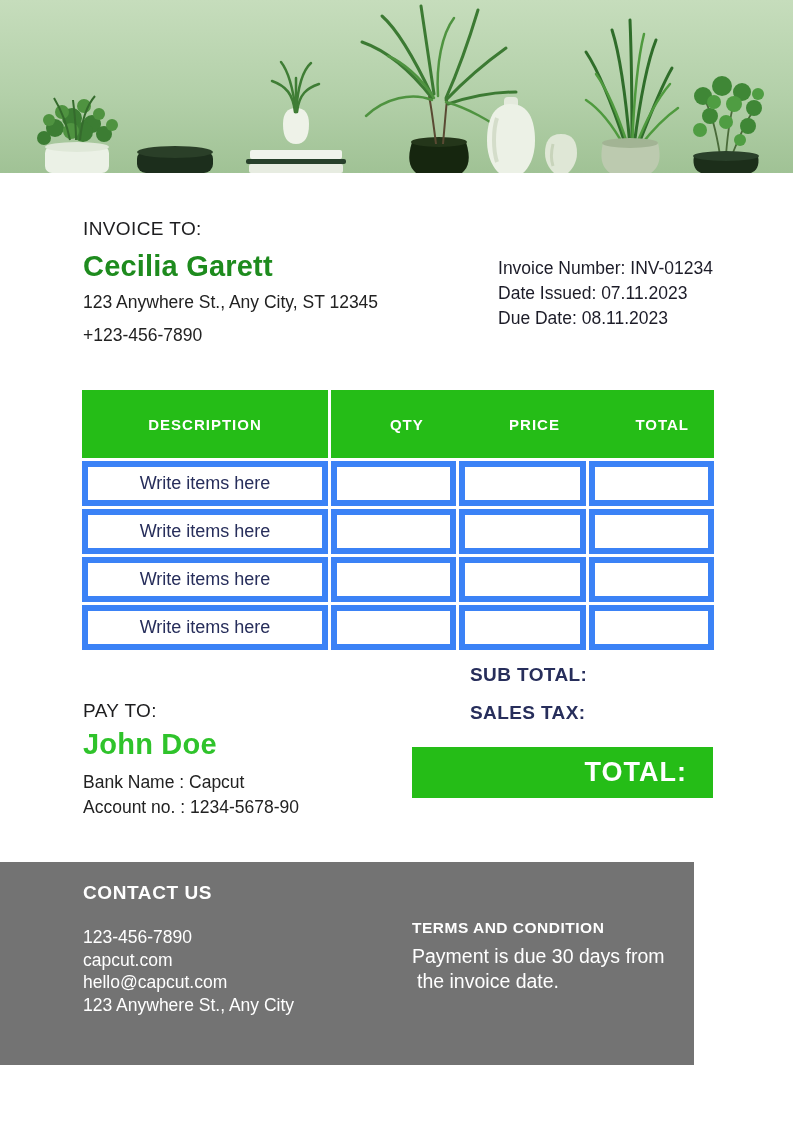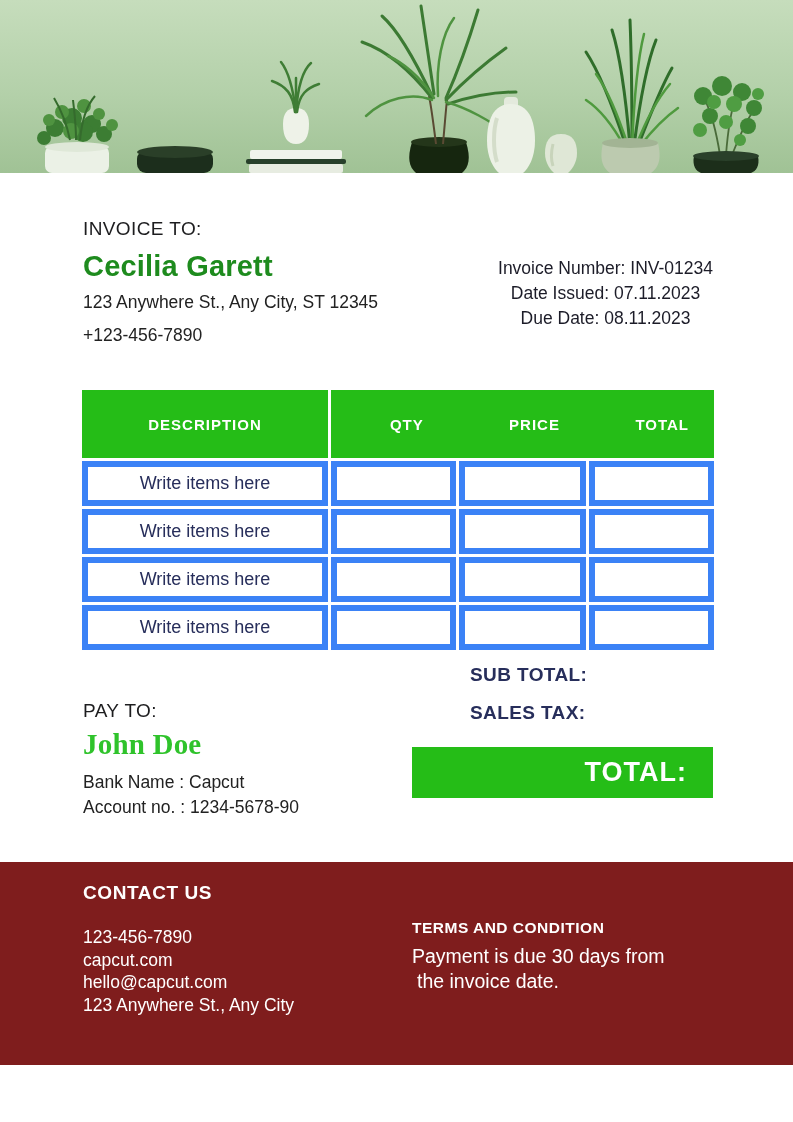--- a/index.html
+++ b/index.html
@@ -14,21 +14,21 @@
   .banner svg { display:block; width:793px; height:173px; }
 
   
   .invoice-to { position:absolute; left:83px; top:218px; }
   .invoice-to .label { font-size:19px; letter-spacing:.4px; color:#1d1d1f; }
   .invoice-to .name  { margin-top:10px; font-size:29px; font-weight:bold; color:#1e8b1e; letter-spacing:.2px; }
   .invoice-to .addr  { margin-top:9px; font-size:17.5px; color:#222; }
   .invoice-to .phone { margin-top:12px; font-size:17.5px; color:#222; }
 
   
-  .invoice-meta { position:absolute; right:80px; top:256px; text-align:center;
+  .invoice-meta { position:absolute; right:80px; top:256px; text-align:left;
     font-size:17.5px; line-height:25px; color:#1c1c28; }
 
   
   .items {
     position:absolute; left:82px; top:390px; width:532px;
     display:grid;
     grid-template-columns:246px 125px 127px 125px;
     grid-template-rows:68px repeat(4, 45px);
     column-gap:3px; row-gap:3px;
   }
@@ -55,26 +55,26 @@
   .total-bar {
     position:absolute; left:412px; top:747px; width:301px; height:51px;
     background:#25bd17; display:flex; align-items:center; justify-content:flex-end;
     padding-right:26px;
   }
   .total-bar span { color:#ffffff; font-size:27px; font-weight:bold; letter-spacing:1px; }
 
   
   .pay-to { position:absolute; left:83px; top:700px; }
   .pay-to .label { font-size:19px; letter-spacing:.4px; color:#1d1d1f; }
-  .pay-to .name  { margin-top:6px; font-size:29px; font-weight:bold; color:#2fc32b; letter-spacing:.2px;font-family:Liberation Serif, serif; }
+  .pay-to .name  { margin-top:6px; font-size:29px; font-weight:bold; color:#2fc32b; letter-spacing:.2px; }
   .pay-to .bank  { margin-top:11px; font-size:17.5px; color:#222; }
   .pay-to .account { margin-top:4px; font-size:17.5px; color:#222; }
 
   
-  .footer { position:absolute; left:0; top:862px; width:793px; height:203px; background:#7f1d1d; color:#fff; }
+  .footer { position:absolute; left:0; top:862px; width:694px; height:203px; background:#737373; color:#fff; }
   .footer .contact-title { position:absolute; left:83px; top:20px; font-size:19px; font-weight:bold; letter-spacing:.6px; }
   .footer .contact-lines { position:absolute; left:83px; top:64px; font-size:17.5px; line-height:22.5px; }
   .footer .contact-lines div { display:block; }
   .footer .terms-title { position:absolute; left:412px; top:57px; font-size:15.5px; font-weight:600; letter-spacing:.5px; }
   .footer .terms-text  { position:absolute; left:412px; top:82px; font-size:19.5px; line-height:25px; }
   .footer .terms-text .l2 { padding-left:5px; }
 </style>
 </head>
 <body>
 

